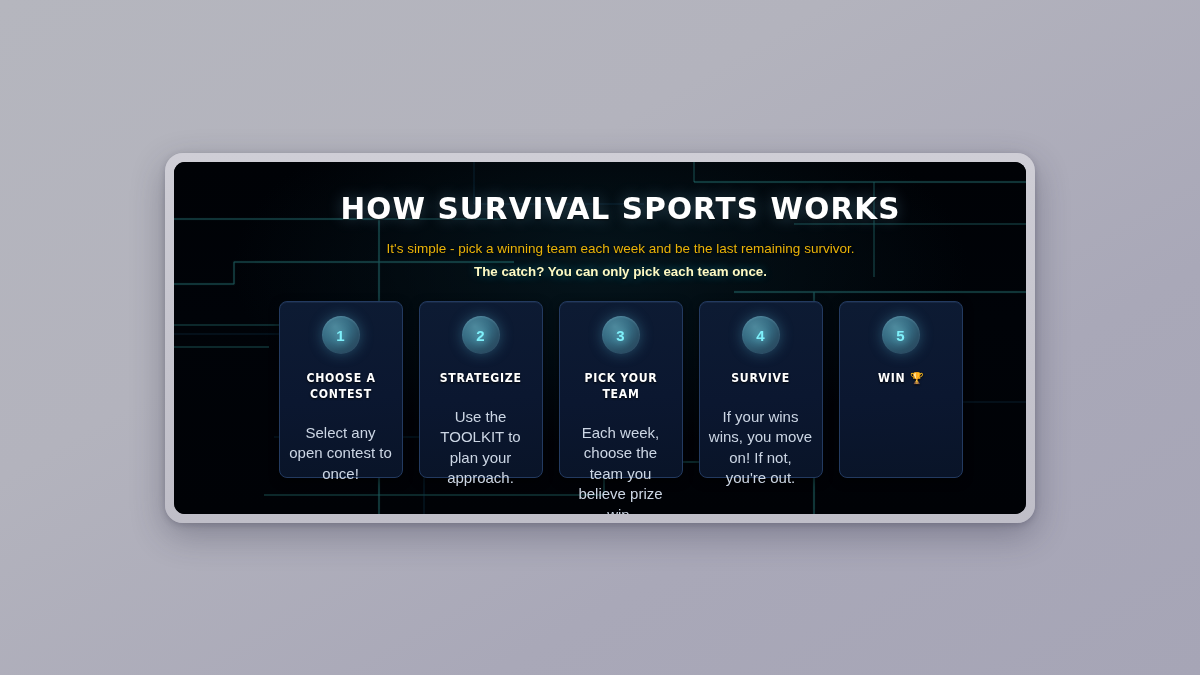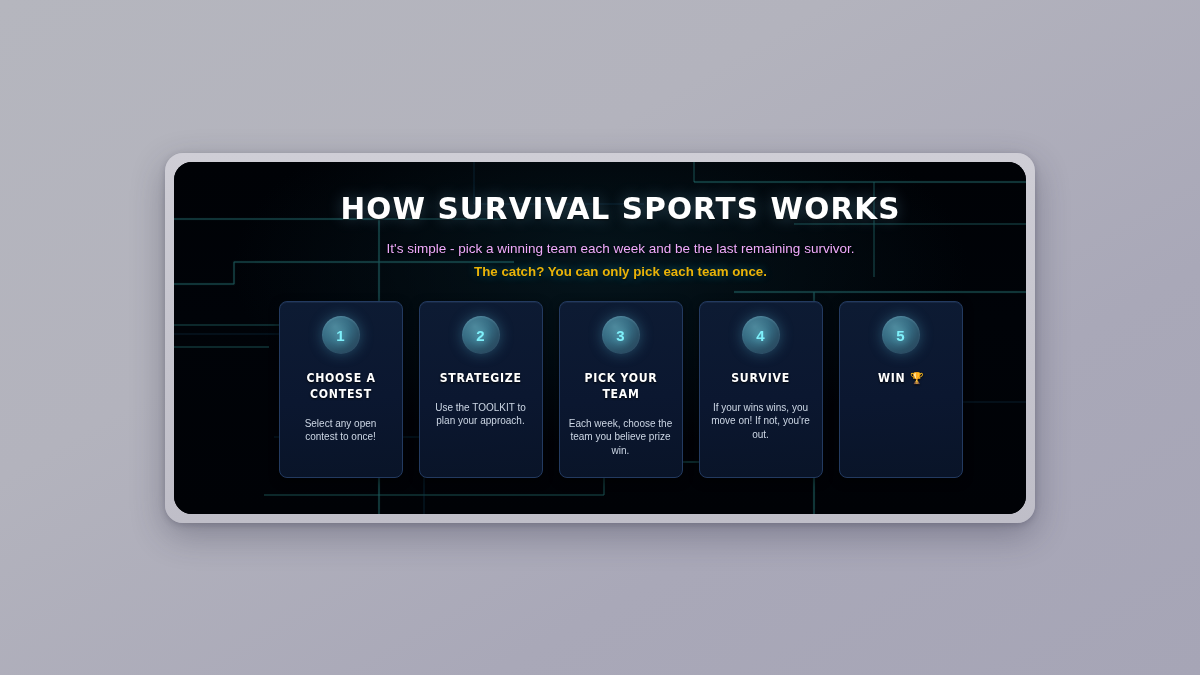--- a/index.html
+++ b/index.html
@@ -23,21 +23,21 @@
     border-radius:18px;
     background:linear-gradient(180deg,#cfced6 0%, #c6c5ce 50%, #bfbec8 100%);
     padding:9px;
     box-shadow:0 12px 34px rgba(40,40,60,.33), 0 2px 6px rgba(40,40,60,.22);
   }
 
   
   #screen {
     position:relative;
     width:100%; height:100%;
-    border-radius:18px;
+    border-radius:11px;
     overflow:hidden;
     background:#000205;
     padding-left:41px;
   }
 
   
   #circuit-backdrop {
     position:absolute; inset:0;
     background:
       radial-gradient(ellipse 60% 70% at 50% 30%, rgba(6,26,34,.75) 0%, rgba(0,2,6,0) 72%),
@@ -61,29 +61,29 @@
     letter-spacing:1.2px;
     color:#ffffff;
     transform:scaleX(.95);
     text-shadow:0 0 16px rgba(150,220,255,.30), 0 1px 2px rgba(0,0,0,.9);
     line-height:1.05;
   }
 
   #subtitle-primary {
     margin-top:17px;
     font-size:13.5px;
-    color:#f0abfc;
+    color:#eab308;
     text-shadow:0 1px 3px rgba(0,0,0,.9);
   }
 
   #subtitle-accent {
     margin-top:8px;
     font-size:13.3px;
     font-weight:700;
-    color:#eab308;
+    color:#fef9c3;
     text-shadow:0 0 10px rgba(39,211,239,.45), 0 1px 2px rgba(0,0,0,.9);
   }
 
   
   #steps-row {
     margin-top:22px;
     display:flex; justify-content:center;
     gap:16px;
   }
 
@@ -115,22 +115,22 @@
     font-size:11.4px;
     letter-spacing:.75px;
     color:#ffffff;
     line-height:1.38;
     transform:scaleX(.96);
     text-shadow:0 1px 2px rgba(0,0,0,.85);
   }
   .step-title .trophy-icon { letter-spacing:0; }
 
   .step-desc {
-    margin-top:14px;
-    font-size:10px;
+    margin-top:20px;
+    font-size:15px;
     line-height:1.37;
     color:#ccd6e4;
   }
 </style>
 </head>
 <body>
 
 <div id="device-frame">
   <div id="screen">
 

